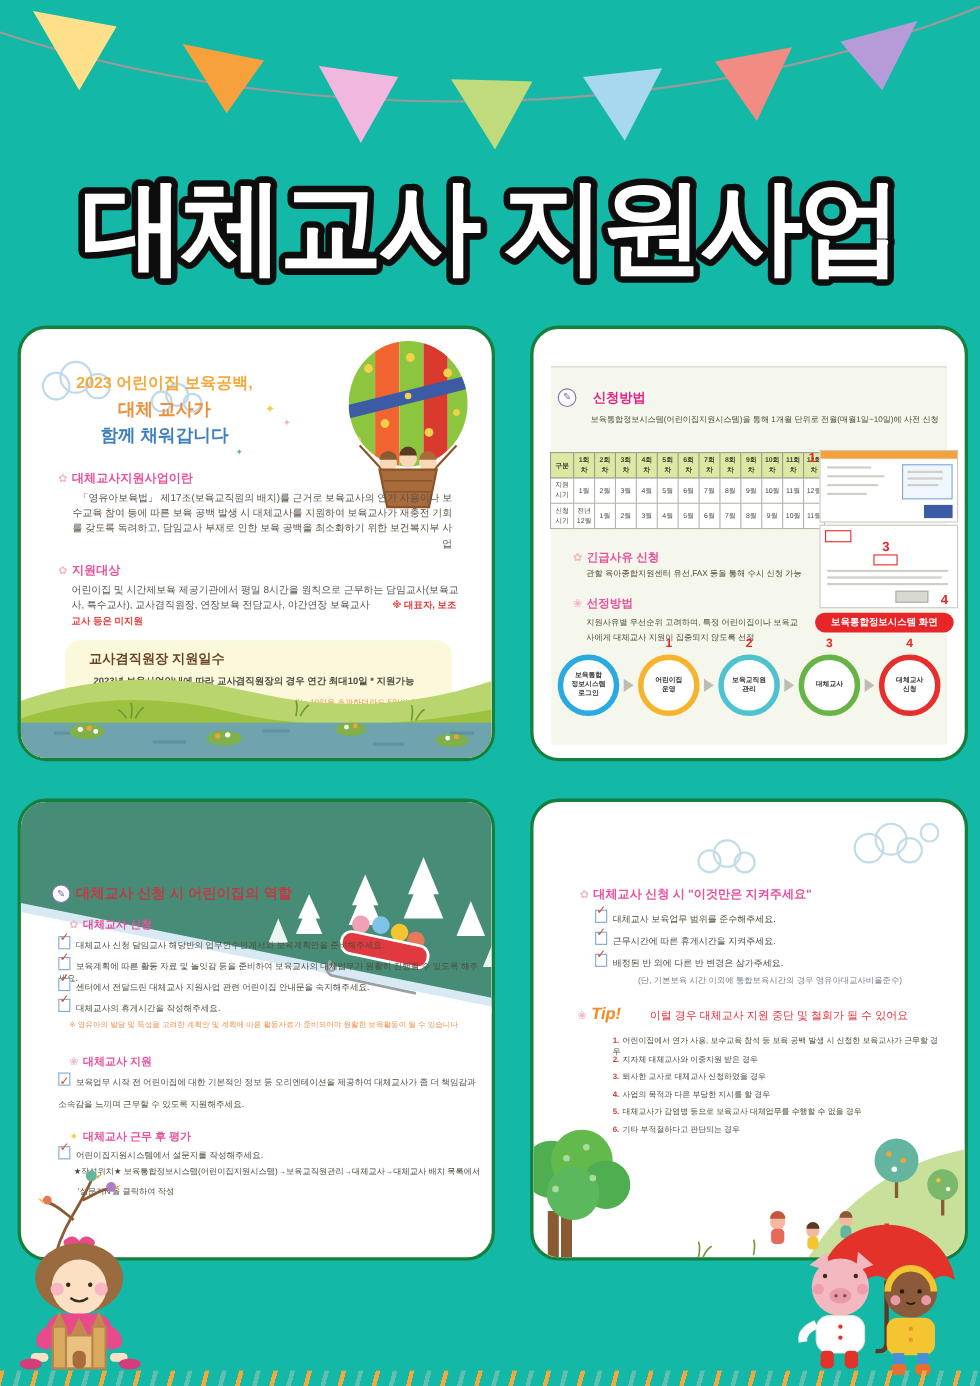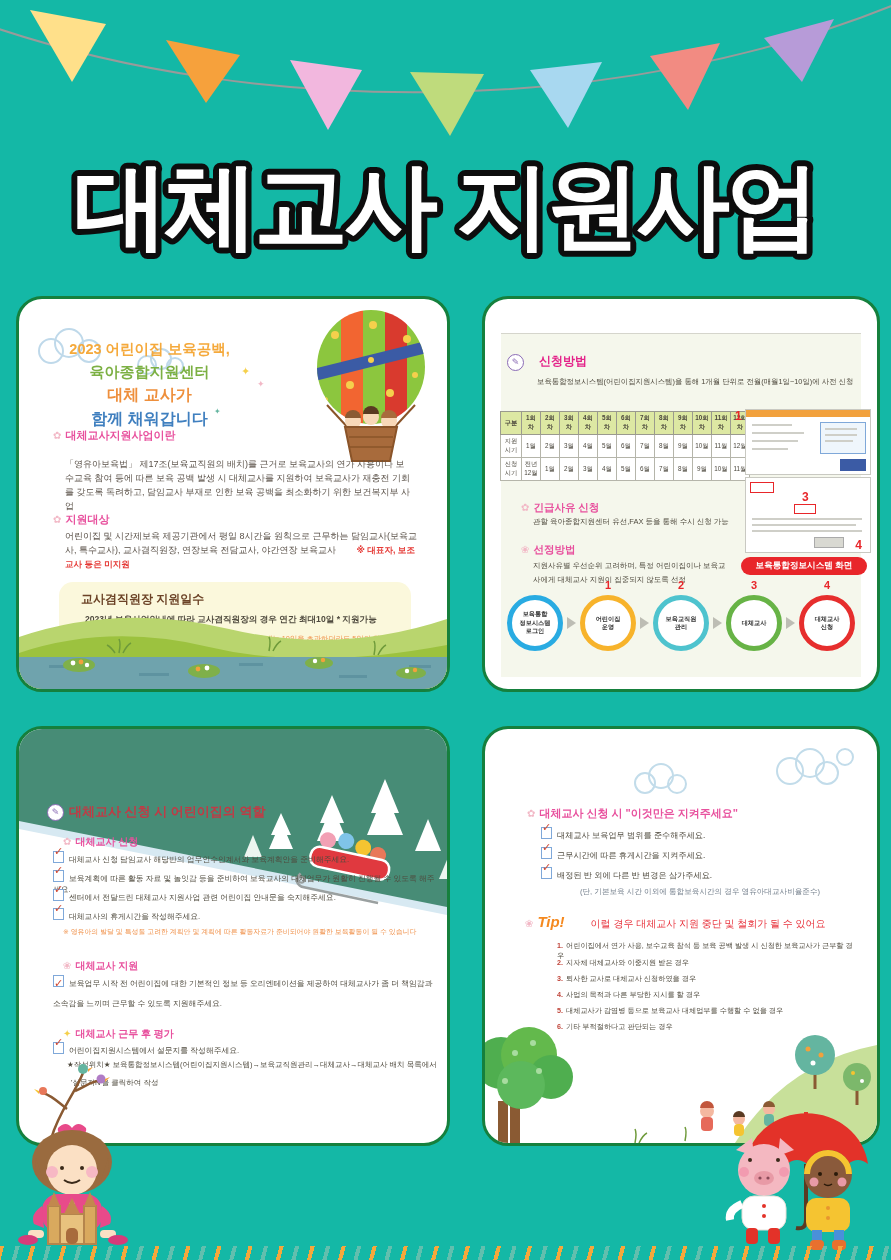--- a/index.html
+++ b/index.html
@@ -84,21 +84,20 @@
         <circle cx="24" cy="30" r="12"></circle>
           <circle cx="42" cy="22" r="14"></circle>
           <circle cx="62" cy="30" r="11"></circle>
         <circle cx="120" cy="44" r="9"></circle>
           <circle cx="134" cy="38" r="10"></circle>
           <circle cx="148" cy="45" r="8"></circle>
       </g>
     </svg>
     <div class="abs" style="left:18px;top:40px;width:225px;">
       <div class="c1-line" style="font-size:14.5px;color:#F5A93B;">2023 어린이집 보육공백,</div>
-      <div class="c1-line" style="font-size:15px;color:#7CB043;">육아종합지원센터</div>
       <div class="c1-line" style="font-size:16px;color:#EE8F3C;">대체 교사가</div>
       <div class="c1-line" style="font-size:16px;color:#3F7FBF;">함께 채워갑니다</div>
     </div>
 
     <svg class="abs" style="right:0;top:6px;" width="152" height="170" viewBox="0 0 152 170">
       <defs>
           <clipPath id="bclip">
             <ellipse cx="76" cy="62" rx="54" ry="57"></ellipse>
           </clipPath>
         </defs>
@@ -132,21 +131,21 @@
       <line x1="54" y1="132" x2="98" y2="132" stroke="#8A5429" stroke-width="1.5"></line>
       <line x1="55" y1="142" x2="97" y2="142" stroke="#8A5429" stroke-width="1.5"></line>
     </svg>
     <span class="abs" style="left:222px;top:66px;color:#F5D04C;font-size:11px;">✦</span>
     <span class="abs" style="left:238px;top:80px;color:#F2B8C6;font-size:9px;">✦</span>
     <span class="abs" style="left:195px;top:108px;color:#64B5A0;font-size:8px;">✦</span>
 
     <div class="abs" style="left:34px;top:126px;">
       <span class="h-icon">✿</span><span class="h-pink">대체교사지원사업이란</span>
     </div>
-    <div class="abs body-txt" style="left:46px;top:159px;width:346px;">「영유아보육법」 제17조(보육교직원의 배치)를 근거로 보육교사의 연가 사용이나 보수교육 참여 등에 따른 보육 공백 발생 시 대체교사를 지원하여 보육교사가 재충전 기회를 갖도록 독려하고, 담임교사 부재로 인한 보육 공백을 최소화하기 위한 보건복지부 사업</div>
+    <div class="abs body-txt" style="left:46px;top:147px;width:346px;text-align:right;">「영유아보육법」 제17조(보육교직원의 배치)를 근거로 보육교사의 연가 사용이나 보수교육 참여 등에 따른 보육 공백 발생 시 대체교사를 지원하여 보육교사가 재충전 기회를 갖도록 독려하고, 담임교사 부재로 인한 보육 공백을 최소화하기 위한 보건복지부 사업</div>
 
     <div class="abs" style="left:34px;top:210px;">
       <span class="h-icon">✿</span><span class="h-pink">지원대상</span>
     </div>
     <div class="abs body-txt" style="left:46px;top:231px;width:356px;">
       <span>어린이집 및 시간제보육 제공기관에서 평일 8시간을 원칙으로 근무하는 담임교사(보육교사, 특수교사), 교사겸직원장, 연장보육 전담교사, 야간연장 보육교사</span>
       <span class="red-note" style="margin-left:18px;font-size:8.6px;">※ 대표자, 보조교사 등은 미지원</span>
     </div>
 
     <div id="c1-box">

